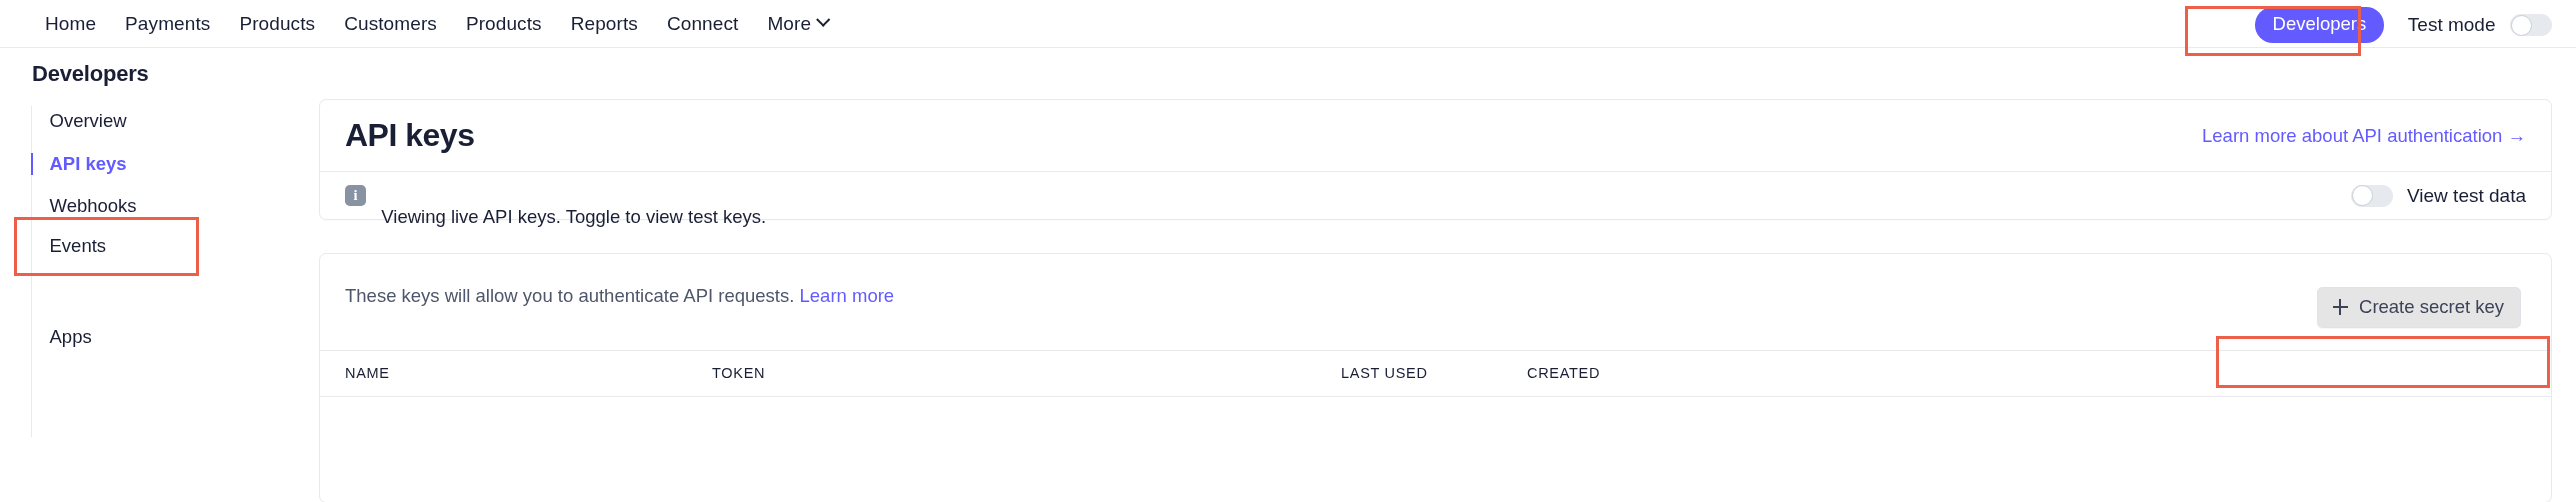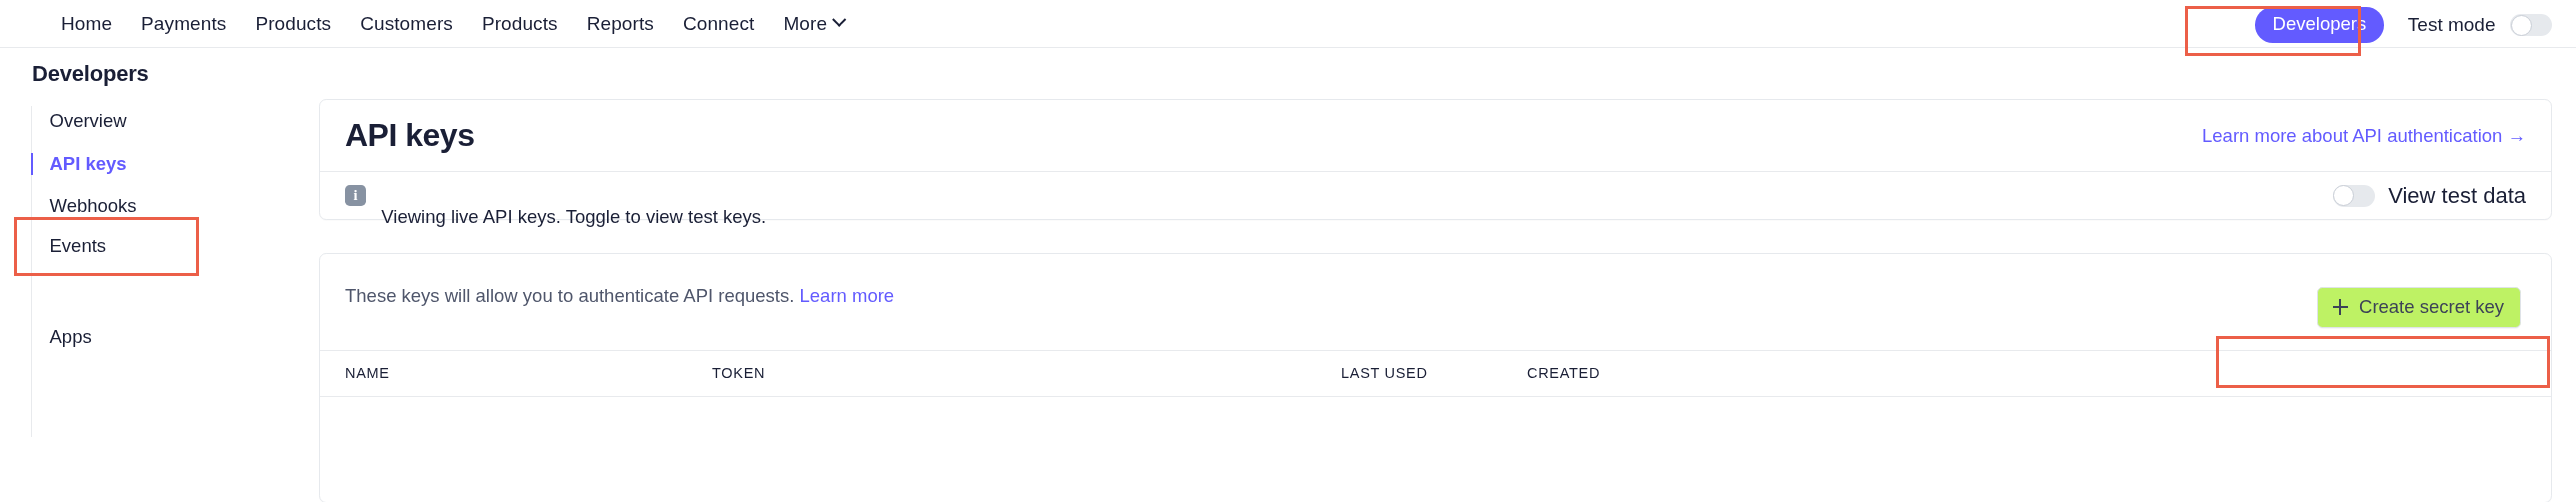--- a/index.html
+++ b/index.html
@@ -12,21 +12,21 @@
     font-family: "Liberation Sans", sans-serif;
     -webkit-font-smoothing: antialiased;
   }
 
   
   #topnav {
     position: absolute; left: 0; top: 0;
     width: 2576px; height: 48px;
     background: #ffffff;
     border-bottom: 0.8px solid #e8eaed;
-    display: flex; align-items: center; padding-left: 16px;
+    display: flex; align-items: center;
   }
   #topnav-left {
     display: flex; align-items: center;
     margin-left: 30.5px;
     gap: 0px;
   }
   .nav-item {
     font-size: 19px;
     color: #1a1f36;
     padding: 4.8px 14.5px;
@@ -171,42 +171,42 @@
     font-family: "Liberation Serif", serif;
     flex: none;
   }
   #banner-text {
     font-size: 18.5px; color: #1a1f36; margin-left: 15.3px; white-space: nowrap; margin-top: 43px;
   }
   #viewtest-wrap {
     position: absolute; right: 25px;
     display: flex; align-items: center; gap: 13.7px;
   }
-  #viewtest-label { font-size: 22px; color: #1a1f36; white-space: nowrap; }
+  #viewtest-label { font-size: 19px; color: #1a1f36; white-space: nowrap; }
 
   
   #std-head {
     position: relative;
     height: 96px;
     padding: 21px 25px 0 25px;
   }
   #std-title {
     font-size: 22.5px; font-weight: bold; color: #1a1f36;
     letter-spacing: -0.2px;
   }
   #std-sub {
     font-size: 18.5px; color: #4f566b; margin-top: 10.4px;
     white-space: nowrap;
   }
   #std-sub a { color: #635bff; text-decoration: none; cursor: pointer; }
   #create-key-btn {
     position: absolute; right: 30px; top: 33px;
     border: 0.8px solid #dfe3e8;
     border-radius: 5.6px;
-    background: #bef264;
+    background: #e5e5e5;
     font-family: "Liberation Sans", sans-serif;
     font-size: 18.5px; color: #3c4257;
     padding: 8px 16px 8.8px 14.5px;
     cursor: pointer;
     display: flex; align-items: center; gap: 11.2px;
     box-shadow: 0 0.8px 0.8px rgba(0,0,0,.04);
     white-space: nowrap;
   }
   .plus-icon {
     position: relative; width: 15.3px; height: 15.3px; flex: none;

